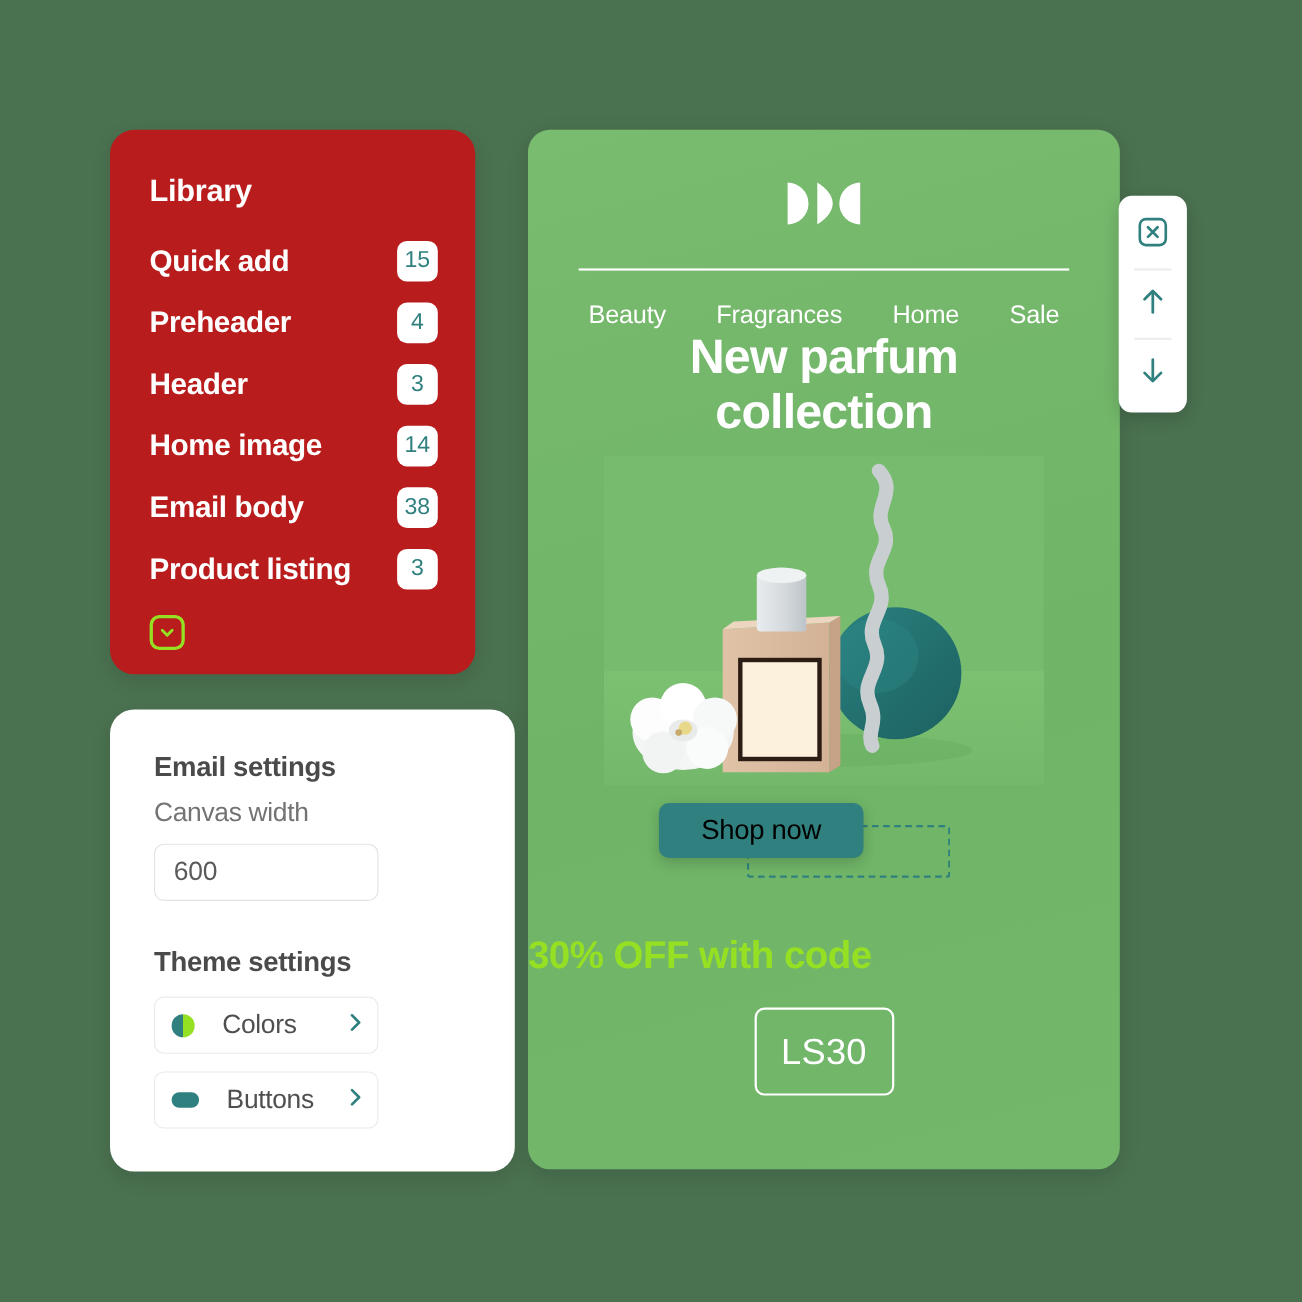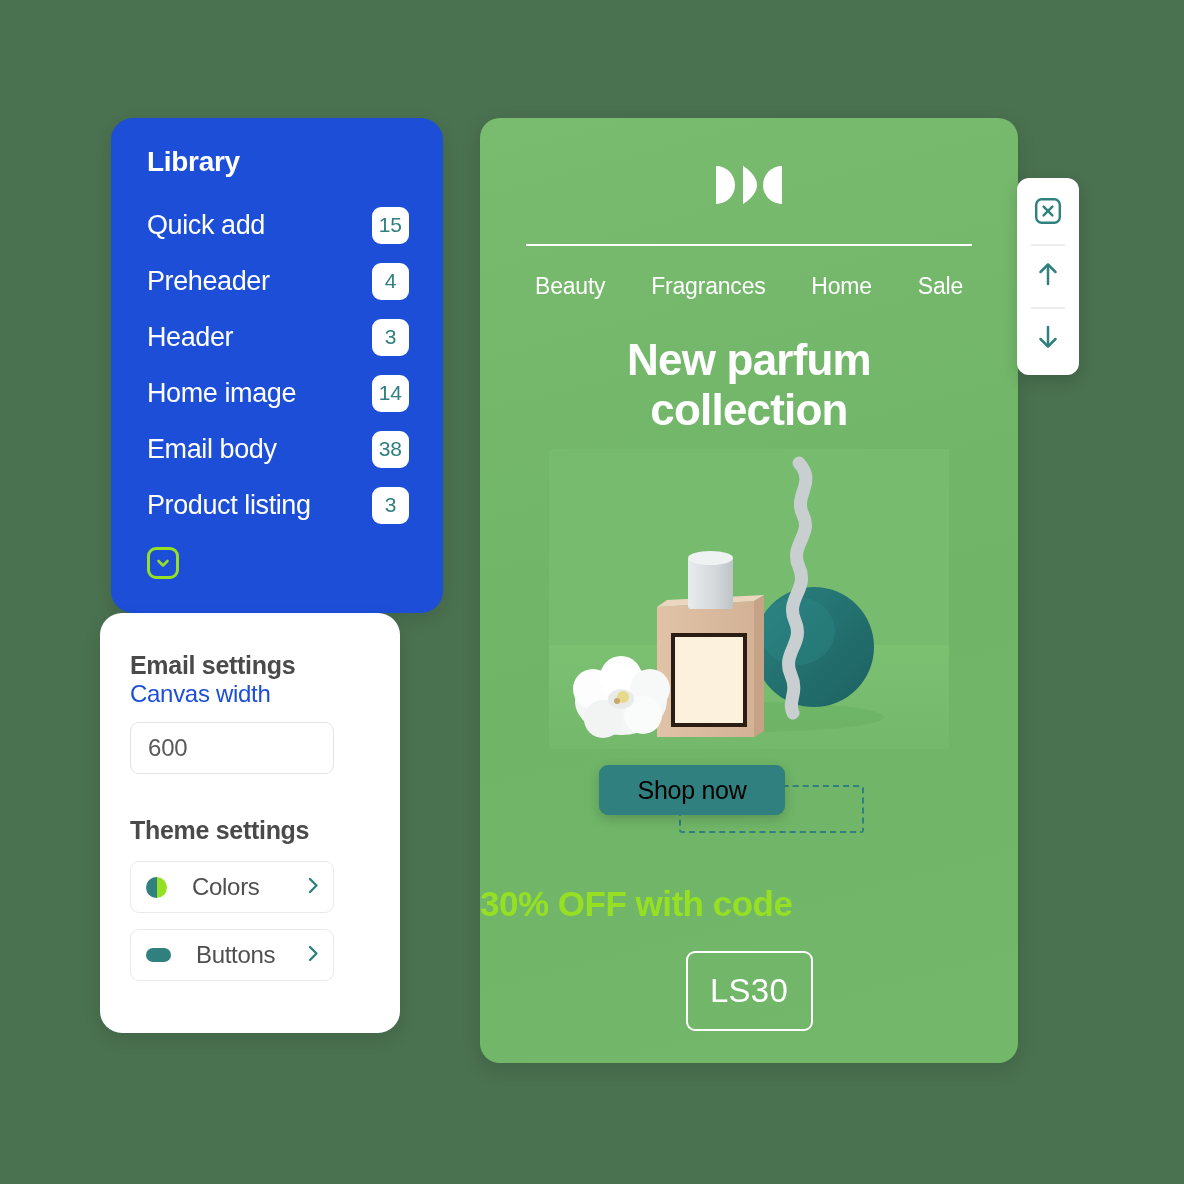--- a/index.html
+++ b/index.html
@@ -18,46 +18,45 @@
   }
 
   
 
   .library-panel {
     position: absolute;
     left: 100px;
     top: 118px;
     width: 332px;
     height: 495px;
-    background: #1d4ed8;
+    background: #b91c1c;
     border-radius: 22px;
-    padding: 28px 34px 0 36px;
+    padding: 40px 34px 0 36px;
     box-shadow: 0 6px 18px rgba(0,0,0,0.10);
-    margin-left: 11px;
   }
 
   .library-title {
     color: #ffffff;
     font-size: 28px;
     font-weight: 700;
     letter-spacing: -0.3px;
     margin-bottom: 19px;
   }
 
   .library-row {
     display: flex;
     align-items: center;
     justify-content: space-between;
     height: 56px;
   }
 
   .library-row-label {
     color: #ffffff;
     font-size: 27px;
-    font-weight: 400;
+    font-weight: 700;
     letter-spacing: -0.4px;
   }
 
   .library-badge {
     min-width: 37px;
     height: 37px;
     background: #ffffff;
     border-radius: 9px;
     color: #2f807e;
     font-size: 21px;
@@ -78,40 +77,41 @@
     align-items: center;
     justify-content: center;
   }
   .library-expand svg { display: block; }
 
   
 
   .settings-panel {
     position: absolute;
     left: 100px;
-    top: 613px;
-    width: 300px;
+    top: 645px;
+    width: 368px;
     height: 420px;
     background: #ffffff;
     border-radius: 22px;
-    padding: 38px 36px 0 30px;
+    padding: 38px 36px 0 40px;
     box-shadow: 0 6px 18px rgba(0,0,0,0.10);
   }
 
   .settings-heading {
     color: #4a4a4a;
     font-size: 25px;
     font-weight: 700;
     letter-spacing: -0.3px;
   }
 
   .field-label {
-    color: #1d4ed8;
+    color: #737373;
     font-size: 24px;
     font-weight: 400;
+    margin-top: 13px;
     letter-spacing: -0.3px;
   }
 
   .text-input {
     margin-top: 14px;
     width: 204px;
     height: 52px;
     border: 1px solid #e3e3e3;
     border-radius: 9px;
     display: flex;
@@ -196,21 +196,20 @@
   }
 
   .email-nav-item {
     color: #ffffff;
     font-size: 23px;
     font-weight: 400;
     letter-spacing: -0.2px;
   }
 
   .email-headline {
-    margin-top: 35px;
     text-align: center;
     color: #ffffff;
     font-size: 44px;
     font-weight: 700;
     line-height: 1.14;
     letter-spacing: -0.8px;
     padding: 0 60px;
   }
 
   

